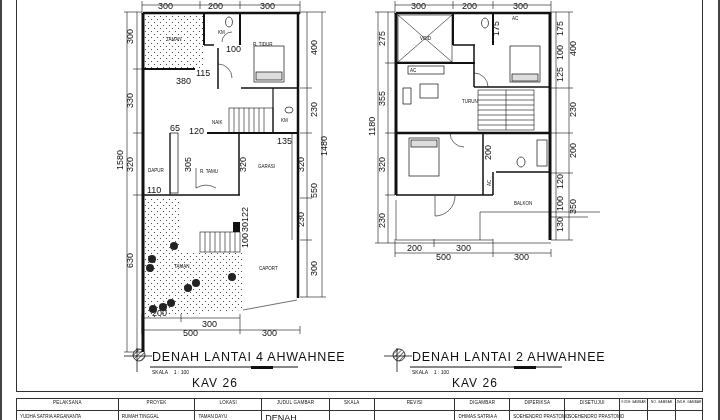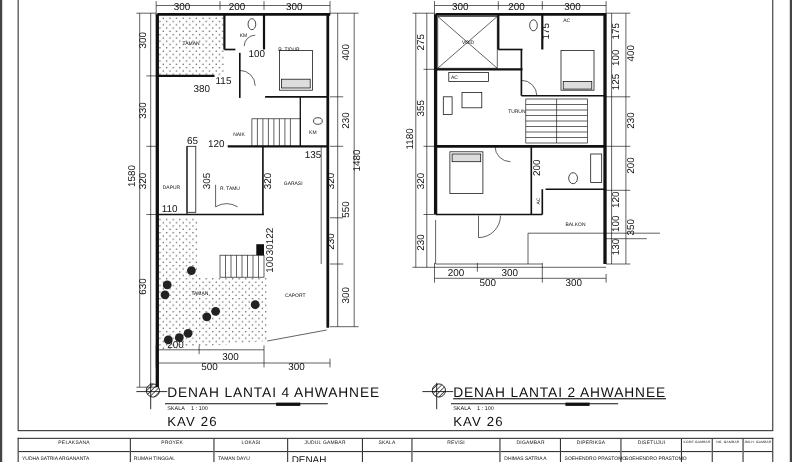--- a/index.html
+++ b/index.html
@@ -12,21 +12,21 @@
   .dim{font-family:"Liberation Sans",sans-serif;font-size:9px;fill:#111;}
   .lbl{font-family:"Liberation Sans",sans-serif;font-size:4.5px;fill:#111;}
   .title-block{position:absolute;left:16px;top:398px;width:687px;height:22px;border-top:1.5px solid #333;border-left:1.5px solid #333;border-right:1.5px solid #333;box-sizing:border-box;display:flex;}
   .tb-cell{border-right:1px solid #333;box-sizing:border-box;font-size:4.5px;line-height:1;}
   .tb-cell:last-child{border-right:none;}
   .tb-head{height:9px;border-bottom:1px solid #333;padding:2px 0 0 0;text-align:center;letter-spacing:0.2px;}
   .tb-val{padding:4px 2px 0 3px;white-space:nowrap;}
   .tb-val.big{font-size:9px;padding-top:3px;font-family:"Liberation Sans",sans-serif;}
   .cap-title{position:absolute;font-size:12.5px;letter-spacing:0.8px;white-space:nowrap;}
   .cap-scale{position:absolute;font-size:5px;white-space:nowrap;}
-  .cap-kav{position:absolute;font-size:12px;letter-spacing:1px;white-space:nowrap;}
+  .cap-kav{position:absolute;font-size:12px;letter-spacing:1px;white-space:nowrap;margin-left:40px;}
 </style>
 </head>
 <body>
 
 <div class="sheet">
   <div class="outer-line-left"></div>
   <div class="outer-line-right"></div>
   <div class="frame"></div>
 
   <svg class="plan" width="720" height="400" viewBox="0 0 720 400">
@@ -324,21 +324,21 @@
       <circle cx="399" cy="355" r="6" fill="url(#hatch)" stroke="#111" stroke-width="0.8"></circle>
       <line x1="410" y1="367" x2="562" y2="367" stroke="#111" stroke-width="1"></line>
       <rect x="514" y="366" width="22" height="3" fill="#111"></rect>
     </g>
   </svg>
 
   <div class="cap-title" style="left:152px;top:350px;">DENAH  LANTAI  4  AHWAHNEE</div>
   <div class="cap-scale" style="left:152px;top:369px;"><span>SKALA</span>&nbsp;&nbsp;&nbsp;&nbsp;<span>1  : 100</span></div>
   <div class="cap-kav" style="left:152px;top:376px;">KAV  26</div>
 
-  <div class="cap-title" style="left:412px;top:350px;text-decoration:underline;">DENAH  LANTAI  2  AHWAHNEE</div>
+  <div class="cap-title" style="left:412px;top:350px;">DENAH  LANTAI  2  AHWAHNEE</div>
   <div class="cap-scale" style="left:412px;top:369px;"><span>SKALA</span>&nbsp;&nbsp;&nbsp;&nbsp;<span>1  : 100</span></div>
   <div class="cap-kav" style="left:412px;top:376px;">KAV  26</div>
 
   <div class="title-block">
     <div class="tb-cell" style="width:102px">
       <div class="tb-head">PELAKSANA</div>
       <div class="tb-val">YUDHA SATRIA ARGANANTA</div>
     </div>
     <div class="tb-cell" style="width:77px">
       <div class="tb-head">PROYEK</div>

